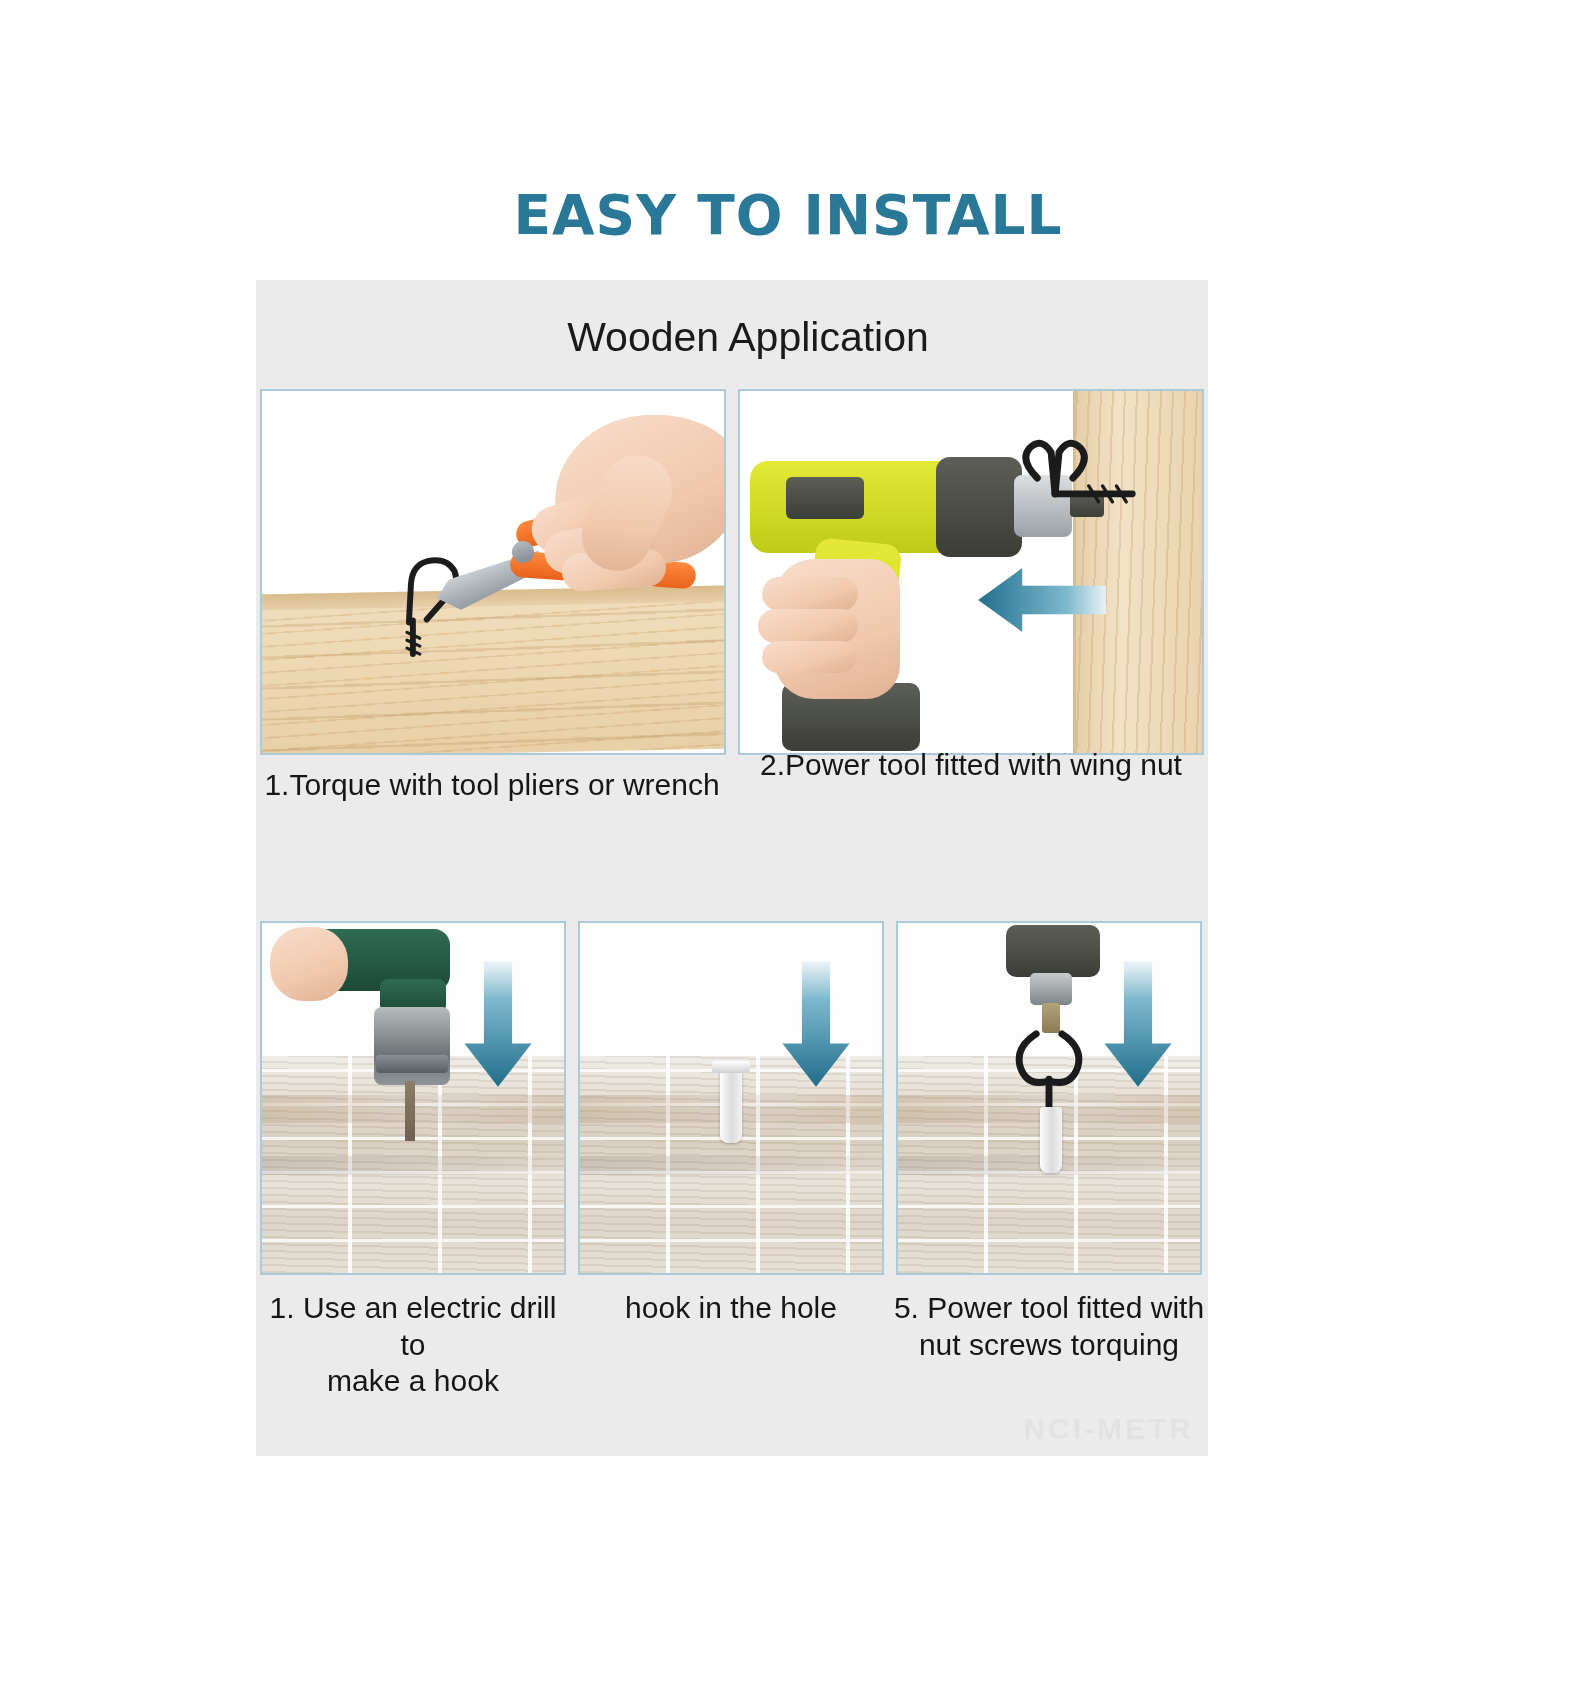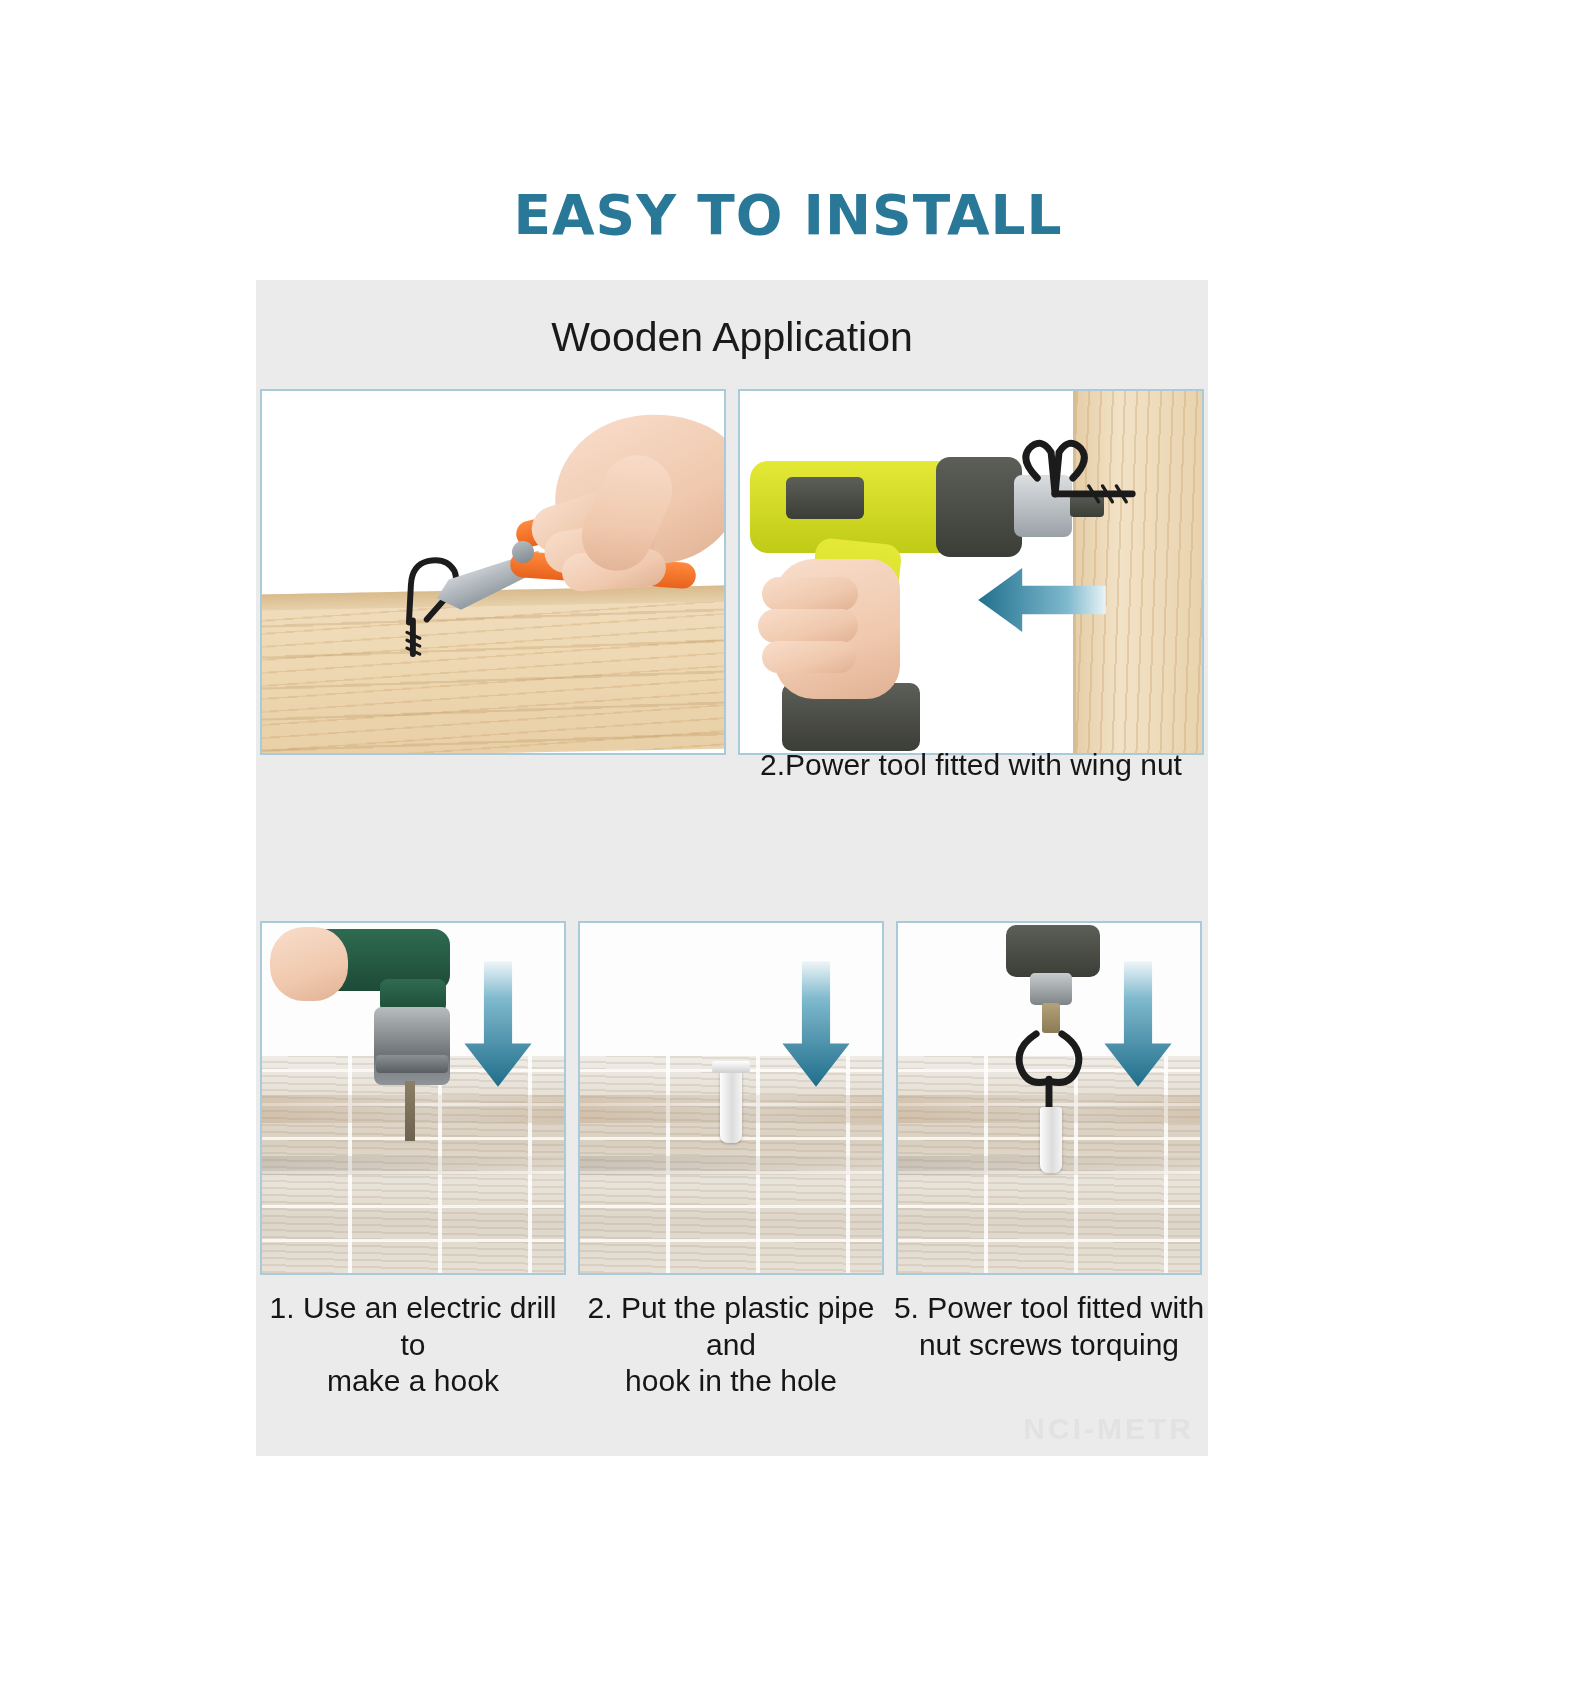--- a/index.html
+++ b/index.html
@@ -30,21 +30,21 @@
   }
 
   .section-heading {
     width: 100%;
     text-align: center;
     font-size: 41px;
     font-weight: 400;
     color: #1a1a1a;
     font-family: "Liberation Sans", sans-serif;
   }
-  .heading-wooden { position: absolute; left: 0; top: 34px; }
+  .heading-wooden { position: absolute; left: 16px; top: 34px; }
   .heading-wall   { position: absolute; left: 0; top: 568px; }
 
   
   .card {
     position: absolute;
     border: 2px solid #a9cbd9;
     background: #fff;
     overflow: hidden;
   }
   .card-inner { position: absolute; inset: 0; overflow: hidden; }
@@ -241,20 +241,21 @@
               <stop offset="0%" stop-color="#21708e"></stop>
               <stop offset="70%" stop-color="#7fb9cd"></stop>
               <stop offset="100%" stop-color="#e9f3f7"></stop>
             </linearGradient>
           </defs>
           <path d="M2 35 L42 6 L42 22 L118 22 L118 48 L42 48 L42 64 Z" fill="url(#arrL)"></path>
         </svg>
       </div>
     </div>
 
+    <div class="caption cap-w1">1.Torque with tool pliers or wrench</div>
     <div class="caption cap-w2">
       <div>2.Power tool fitted with wing nut</div>
     </div>
 
 
     <div class="card card-b1">
       <div class="card-inner">
         <div class="wall-top-white"></div>
         <div class="brickwall">
           <div class="brick-tone-a"></div>
@@ -346,21 +347,20 @@
           <path d="M22 2 L48 2 L48 78 L66 78 L35 118 L4 78 L22 78 Z" fill="url(#arrD3)"></path>
         </svg>
       </div>
     </div>
 
     <div class="caption cap-b1">
       <div>1. Use an electric drill to</div>
       <div>make a hook</div>
     </div>
     <div class="caption cap-b2">
-      <div>2. Put the plastic pipe and</div>
       <div>hook in the hole</div>
     </div>
     <div class="caption cap-b3">
       <div>5. Power tool fitted with</div>
       <div>nut screws torquing</div>
     </div>
 
     <div class="watermark">NCI-METR</div>
   </div>
 </div>

